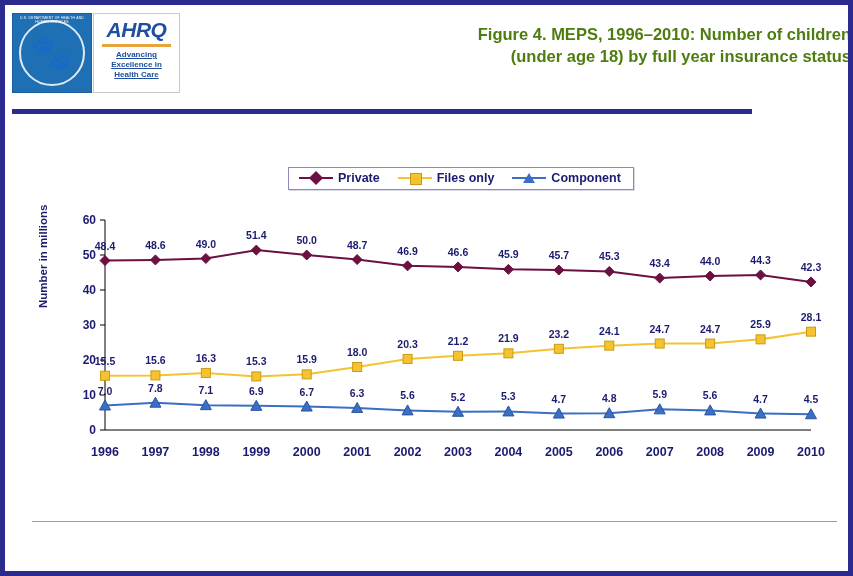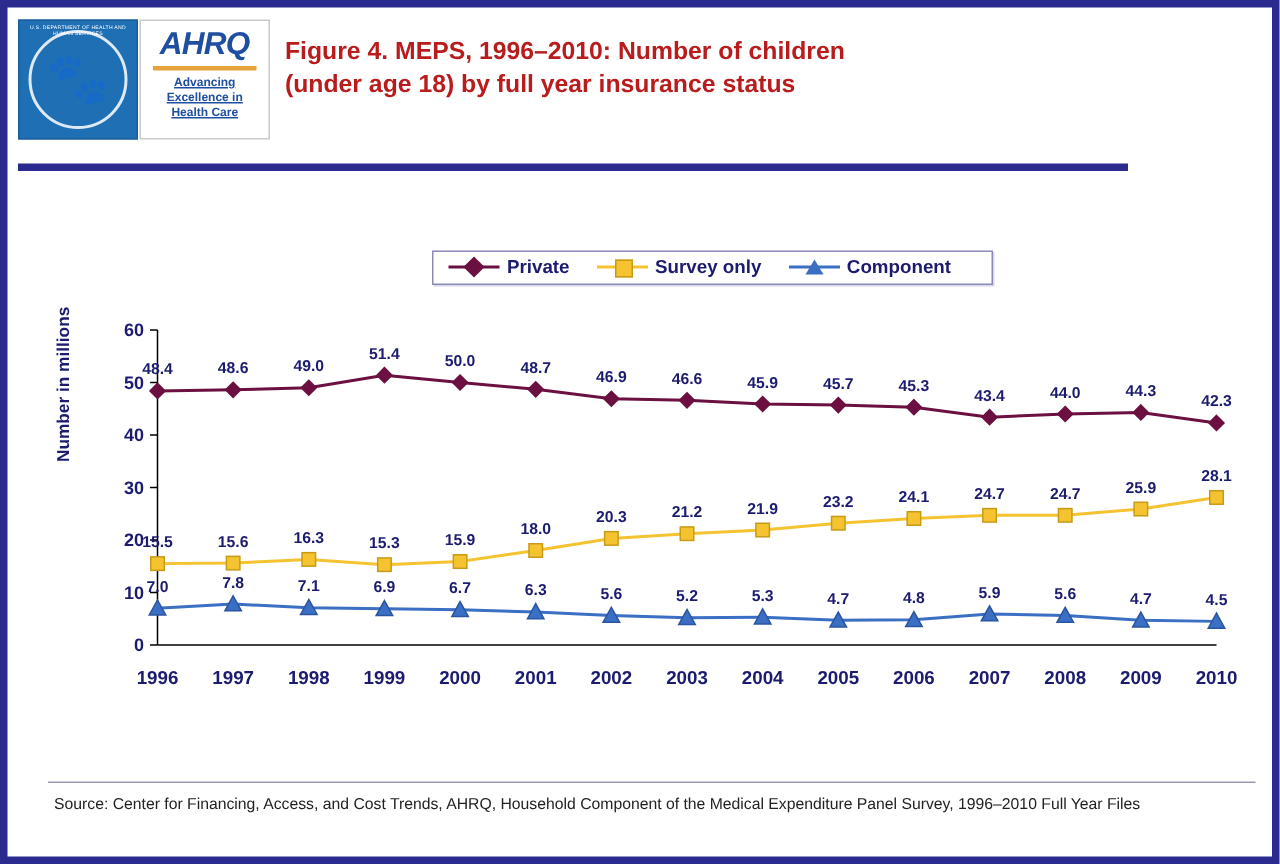--- a/index.html
+++ b/index.html
@@ -94,42 +94,42 @@
     width: 85px;
     text-align: center;
     color: #1f4fa0;
     font-weight: bold;
     font-size: 8px;
     line-height: 10px;
     text-decoration: underline;
   }
   #title {
     position: absolute;
-    left: 185px; top: 18px;
+    left: 198px; top: 18px;
     width: 648px;
-    text-align: left;
-    color: #b91c1c;
+    text-align: right;
+    color: #4d7c0f;
     font-size: 16.5px;
     font-weight: bold;
     line-height: 22px;
   }
   #header-rule {
     position: absolute;
     left: 7px; top: 104px;
     width: 740px; height: 5px;
     background: #2b2b8f;
   }
 
   
   #legend {
     position: absolute;
     left: 283px; top: 162px;
     border: 1px solid #8a8ab5;
     background: #ffffff;
-    padding: 3px 27px 4px 10px;
+    padding: 3px 12px 4px 10px;
     display: flex;
     align-items: center;
     gap: 18px;
     box-shadow: 1px 1px 0 #d8d8e8;
   }
   .legend-entry {
     display: flex;
     align-items: center;
     gap: 5px;
     font-size: 12.5px;
@@ -242,21 +242,21 @@
         <span class="lseg" style="background:#6b1040"></span>
         <span class="lmark mark-diamond" style="background:#6b1040"></span>
       </span>
       <span>Private</span>
     </div>
     <div class="legend-entry">
       <span class="legend-line">
         <span class="lseg" style="background:#f5c330"></span>
         <span class="lmark" style="background:#f5c330;border:1px solid #c99a16"></span>
       </span>
-      <span>Survey only</span>
+      <span>Files only</span>
     </div>
     <div class="legend-entry">
       <span class="legend-line">
         <span class="lseg" style="background:#3a6fc4"></span>
         <span class="lmark mark-triangle"></span>
       </span>
       <span>Component</span>
     </div>
   </div>
 
@@ -384,15 +384,14 @@
         <text x="523.8571428571429" y="202.55" text-anchor="middle" class="pt-label" fill="#1b1b6f">4.7</text>
         <text x="574.2857142857142" y="202.2" text-anchor="middle" class="pt-label" fill="#1b1b6f">4.8</text>
         <text x="624.7142857142857" y="198.35" text-anchor="middle" class="pt-label" fill="#1b1b6f">5.9</text>
         <text x="675.1428571428571" y="199.4" text-anchor="middle" class="pt-label" fill="#1b1b6f">5.6</text>
         <text x="725.5714285714286" y="202.55" text-anchor="middle" class="pt-label" fill="#1b1b6f">4.7</text>
         <text x="776" y="203.25" text-anchor="middle" class="pt-label" fill="#1b1b6f">4.5</text>
       </svg>
   </div>
 
   <div id="footer-rule"></div>
-  <div id="source">Source: Center for Financing, Access, and Cost Trends, AHRQ, Household Component of the Medical Expenditure Panel Survey,  1996–2010 Full Year Files</div>
 
 </div>
 
 </body></html>

